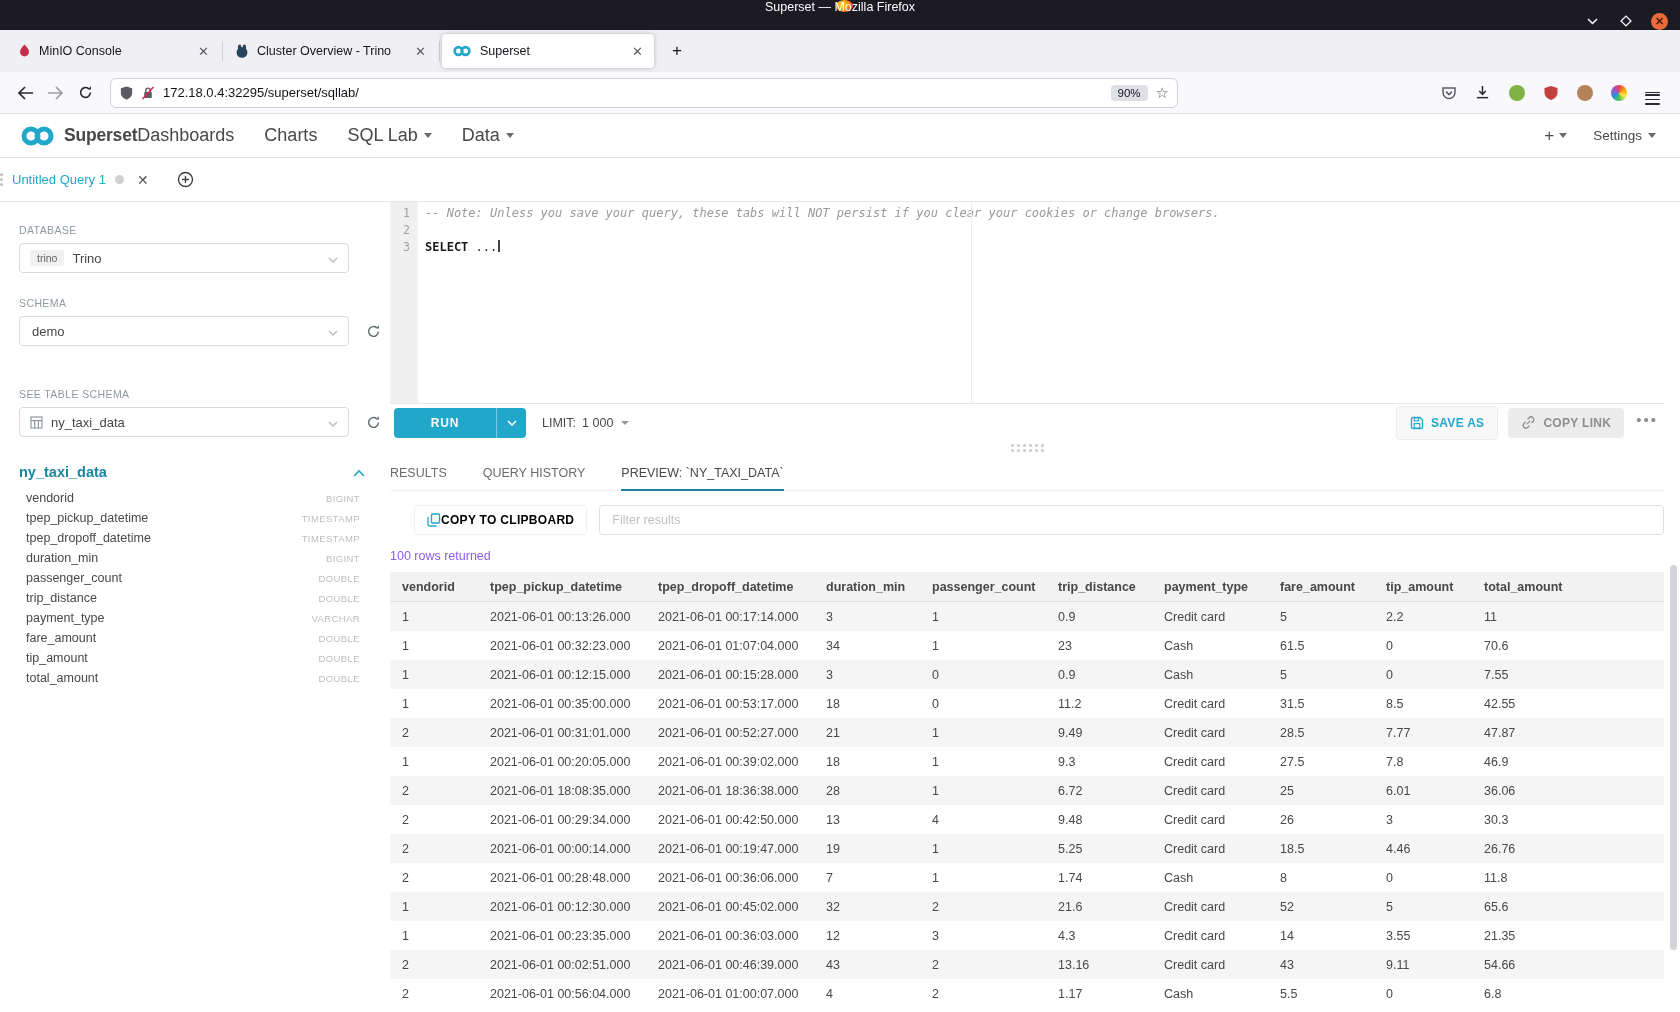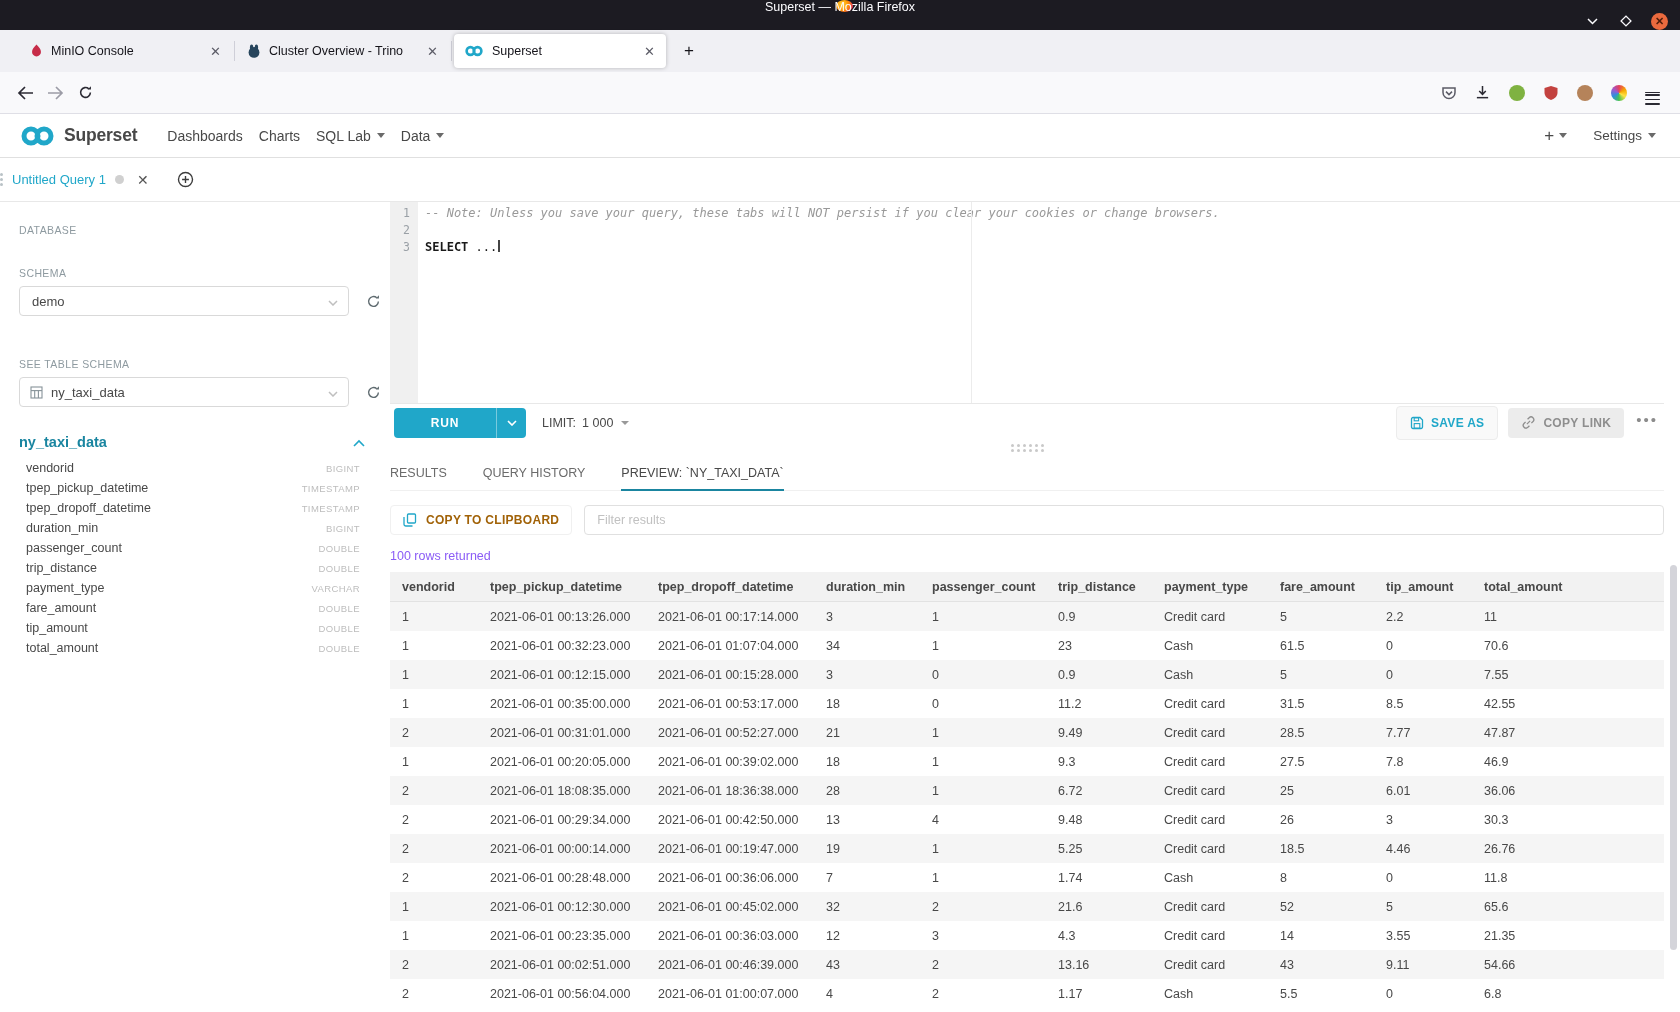--- a/index.html
+++ b/index.html
@@ -9,21 +9,21 @@
     font-family:"Liberation Sans",sans-serif; background:#fff; color:#484848;
   }
   
   .titlebar{position:absolute;left:0;top:0;width:100%;height:30px;background:#1c1b22;display:flex;align-items:center;flex-direction:column;}
   .ff-logo{width:17px;height:17px;border-radius:50%;margin-left:9px;background:radial-gradient(circle at 35% 35%,#ffd43b 0%,#ff9500 45%,#e3216b 90%);}
   .win-title{position:absolute;left:0;right:0;text-align:center;color:#fbfbfe;font-size:12.5px;pointer-events:none;}
   .win-controls{margin-left:auto;display:flex;align-items:center;gap:16px;margin-right:12px;z-index:2;}
   .win-btn{width:18px;height:18px;display:flex;align-items:center;justify-content:center;color:#fbfbfe;font-size:12px;}
   .close-btn{width:17px;height:17px;border-radius:50%;background:#ea6a3e;color:#4c1c09;font-size:11px;font-weight:bold;display:flex;align-items:center;justify-content:center;}
   
-  .tabstrip{position:absolute;left:0;top:30px;width:100%;height:42px;background:#f0f0f4;display:flex;align-items:center;padding-left:20px;}
+  .tabstrip{position:absolute;left:0;top:30px;width:100%;height:42px;background:#f0f0f4;display:flex;align-items:center;padding-left:8px;}
   .btab{width:212px;height:34px;border-radius:4px;display:flex;align-items:center;padding:0 8px 0 10px;font-size:12.5px;color:#15141a;position:relative;}
   .btab.active{background:#fff;box-shadow:0 0 4px rgba(0,0,0,.25);}
   .btab .blabel{margin-left:8px;white-space:nowrap;overflow:hidden;flex:1;}
   .btab .bclose{color:#5b5b66;font-size:13px;padding:0 3px;}
   .tab-sep{width:1px;height:20px;background:#cfcfd8;margin:0 2px;}
   .newtab{font-size:17px;color:#15141a;margin-left:10px;padding:2px 8px;}
   
   .navbar{position:absolute;left:0;top:72px;width:100%;height:42px;background:#f9f9fb;border-bottom:1px solid #dfdfe6;display:flex;align-items:center;padding:0 10px;}
   .nav-ico{width:30px;height:30px;display:flex;align-items:center;justify-content:center;border-radius:4px;}
   .urlbar{width:1068px;height:30px;background:#ffffff;border:1px solid #cfcfd8;border-radius:6px;margin-left:10px;display:flex;align-items:center;padding:0 8px;}
@@ -32,21 +32,21 @@
   .star{font-size:15px;color:#5b5b66;}
   .ext-icons{margin-left:auto;display:flex;align-items:center;gap:7px;margin-right:4px;}
   .ext{width:27px;height:27px;display:flex;align-items:center;justify-content:center;border-radius:4px;}
   .dot-ext{width:16px;height:16px;border-radius:50%;}
   .pinwheel{width:16px;height:16px;border-radius:50%;background:conic-gradient(#e4405f,#f7a800,#ffe345,#47c24f,#2f8fde,#9b59d0,#e4405f);}
   .burger span{display:block;width:15px;height:1.8px;background:#2b2a33;margin:2.6px 0;border-radius:1px;}
   
   .app-header{position:absolute;left:0;top:114px;width:100%;height:44px;background:#fff;border-bottom:1px solid #e0e0e0;display:flex;align-items:center;padding:0 18px;}
   .brand{display:flex;align-items:center;gap:6px;}
   .brand-name{font-size:17.5px;font-weight:bold;color:#484848;letter-spacing:-.2px;}
-  .main-nav{display:flex;align-items:center;gap:16px;margin-left:30px;font-size:14px;}
+  .main-nav{display:flex;align-items:center;gap:30px;font-size:18px;}
   .nav-item{display:flex;align-items:center;gap:6px;color:#484848;}
   .caret{width:0;height:0;border-left:4px solid transparent;border-right:4px solid transparent;border-top:5px solid #6a6a6a;}
   .header-right{margin-left:auto;display:flex;align-items:center;gap:26px;font-size:13.5px;margin-right:6px;}
   .plus-menu{display:flex;align-items:center;gap:5px;font-size:17px;color:#484848;}
   .settings-menu{display:flex;align-items:center;gap:6px;color:#484848;}
   
   .qtab-row{position:absolute;left:0;top:158px;width:100%;height:44px;background:#fff;border-bottom:1px solid #e8e8e8;display:flex;align-items:center;padding-left:0;}
   .qtab{display:flex;align-items:center;gap:9px;}
   .drag-dots i{display:block;width:3px;height:3px;border-radius:50%;background:#b9c2c6;margin:2px 0;}
   .qtab-label{color:#20a7c9;font-size:13px;}
@@ -100,21 +100,21 @@
   .grip{display:flex;flex-direction:column;gap:2px;}
   .grip-row{display:flex;gap:3px;}
   .grip i{width:3px;height:3px;border-radius:50%;background:#c9c9c9;display:block;}
   
   .res-tabs{height:36px;display:flex;align-items:flex-end;gap:36px;border-bottom:1px solid #f0f0f0;font-size:12.5px;}
   .res-tab{padding-bottom:10px;color:#6b6b6b;position:relative;}
   .res-tab.active{color:#484848;}
   .res-tab.active::after{content:"";position:absolute;left:0;right:0;bottom:-1px;height:2px;background:#1a85a0;}
   
   .res-toolbar{display:flex;align-items:center;margin-top:14px;}
-  .copyclip-btn{height:30px;display:flex;align-items:center;gap:9px;padding:0 12px;border:1px solid #f0f0f0;border-radius:4px;background:#fff;color:#a16207;font-size:12px;font-weight:bold;letter-spacing:.3px;}
+  .copyclip-btn{height:30px;display:flex;align-items:center;gap:0;padding:0 12px;border:1px solid #f0f0f0;border-radius:4px;background:#fff;color:#000000;font-size:12px;font-weight:bold;letter-spacing:.3px;margin-left:24px;}
   .filter-input{flex:1;height:30px;margin-left:12px;border:1px solid #e0e0e0;border-radius:4px;padding:0 12px;font-size:12.5px;font-family:"Liberation Sans",sans-serif;color:#484848;outline:none;}
   .filter-input::placeholder{color:#c1c1c1;}
   .rows-returned{font-size:12.5px;color:#8b5cf6;margin-top:14px;}
   
   .rtable{margin-top:9px;}
   .thead{display:flex;background:#f2f2f2;border-bottom:1px solid #e2e2e2;height:30px;}
   .hcell{font-weight:bold;}
   .cell{display:flex;align-items:center;padding-left:12px;font-size:12.5px;color:#484848;overflow:hidden;white-space:nowrap;flex:none;}
   .trow{display:flex;height:29px;background:#fff;}
   .trow.odd{background:#f5f5f5;}
@@ -185,20 +185,33 @@
     <div class="nav-ico">
       <svg width="17" height="14" viewBox="0 0 17 14">
           <path d="M9 1l6 6-6 6M15 7H1" stroke="#9c9ca6" stroke-width="1.7" fill="none"></path>
         </svg>
     </div>
     <div class="nav-ico">
       <svg width="15" height="15" viewBox="0 0 16 16">
           <path d="M13.2 8A5.2 5.2 0 1 1 11.5 4.1" fill="none" stroke="#2b2a33" stroke-width="1.7"></path>
           <path d="M13.8 1.2v3.6h-3.6z" fill="#2b2a33"></path>
         </svg>
+    </div>
+    <div class="urlbar">
+      <svg width="15" height="16" viewBox="0 0 16 16">
+          <path d="M8 1l6 2v5c0 3.6-3.1 6-6 7-2.9-1-6-3.4-6-7V3z" fill="#5b5b66"></path>
+        </svg>
+      <svg width="14" height="14" viewBox="0 0 14 14" style="margin-left:7px">
+          <rect x="3.2" y="6" width="7.6" height="6" rx="1" fill="#5b5b66"></rect>
+          <path d="M4.7 6V4.4a2.3 2.3 0 0 1 4.6 0V6" fill="none" stroke="#5b5b66" stroke-width="1.4"></path>
+          <line x1="1.5" y1="13" x2="12.5" y2="1" stroke="#e22850" stroke-width="1.6"></line>
+        </svg>
+      <span class="url-text">172.18.0.4:32295/superset/sqllab/</span>
+      <span class="zoom-badge">90%</span>
+      <span class="star">☆</span>
     </div>
     <div class="ext-icons">
       <div class="ext">
         <svg width="16" height="16" viewBox="0 0 16 16">
             <path d="M2 3h12v4.6a6 6 0 0 1-12 0z" fill="none" stroke="#5b5b66" stroke-width="1.5"></path>
             <path d="M5 6.6l3 3 3-3" fill="none" stroke="#5b5b66" stroke-width="1.5"></path>
           </svg>
       </div>
       <div class="ext">
         <svg width="15" height="15" viewBox="0 0 16 16">
@@ -282,20 +295,29 @@
           <circle cx="8" cy="8" r="6.6" fill="none" stroke="#3d3d3d" stroke-width="1.3"></circle>
           <path d="M8 4.8v6.4M4.8 8h6.4" stroke="#3d3d3d" stroke-width="1.3"></path>
         </svg>
     </div>
   </div>
 
   <div class="workspace">
 
     <div class="sidebar">
       <div class="side-label">DATABASE</div>
+      <div class="side-row">
+        <div class="sselect">
+          <span class="db-badge">trino</span>
+          <span class="val">Trino</span>
+          <span class="chev"><svg width="10" height="6">
+                <path d="M1 1l4 4 4-4" stroke="#bfbfbf" stroke-width="1.5" fill="none"></path>
+              </svg></span>
+        </div>
+      </div>
 
       <div class="gap-lg"></div>
       <div class="side-label">SCHEMA</div>
       <div class="side-row">
         <div class="sselect">
           <span class="val noicon">demo</span>
           <span class="chev"><svg width="10" height="6">
                 <path d="M1 1l4 4 4-4" stroke="#bfbfbf" stroke-width="1.5" fill="none"></path>
               </svg></span>
         </div>

